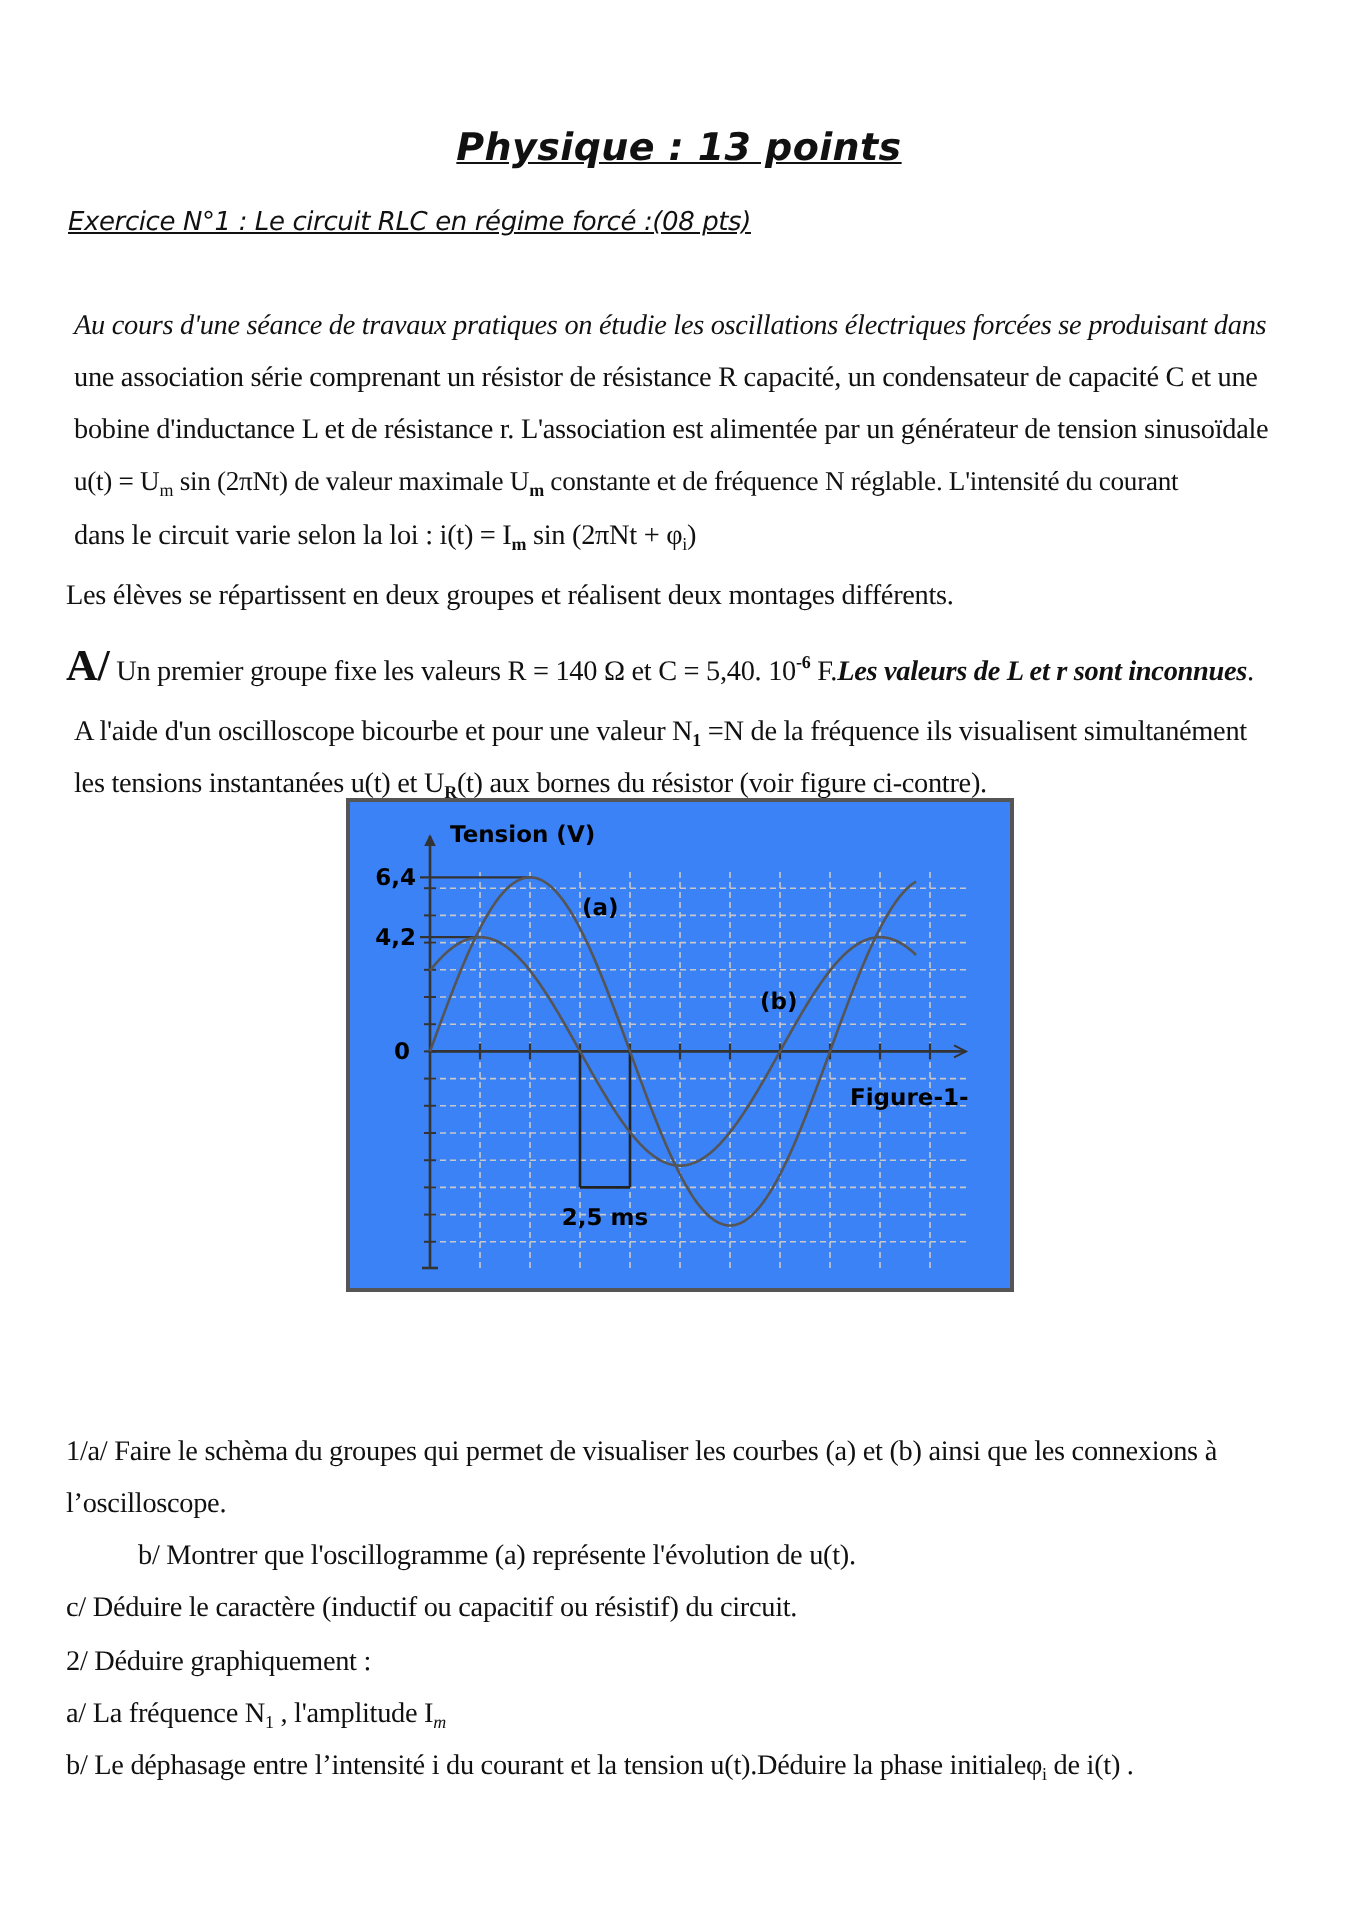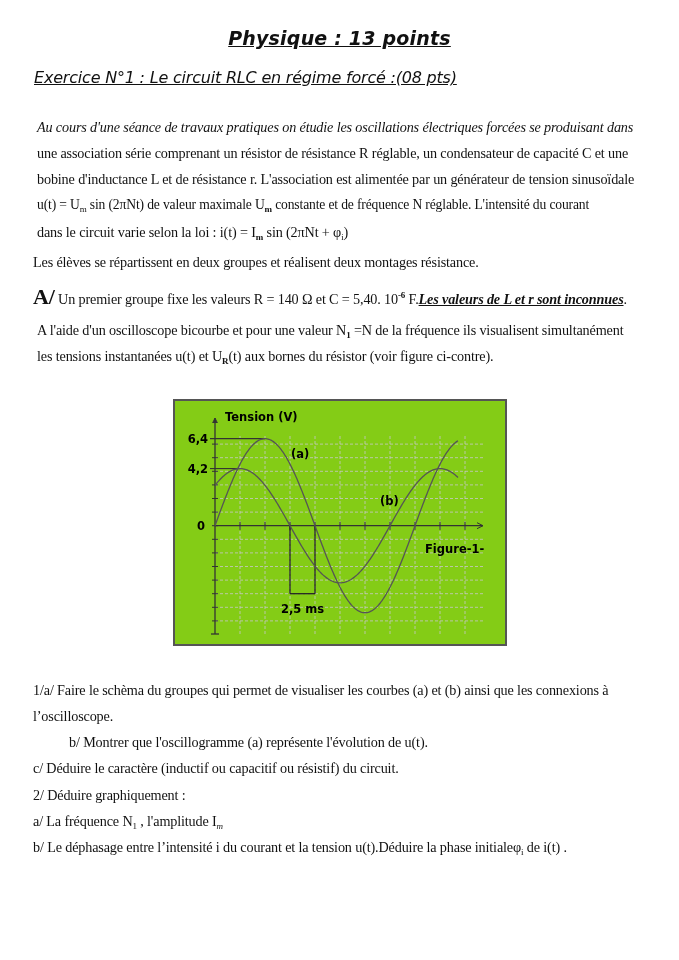--- a/index.html
+++ b/index.html
@@ -1,53 +1,53 @@
 <!DOCTYPE html>
 <html><head>
 <meta charset="utf-8">
 <style>
   html, body { margin:0; padding:0; background:#ffffff; }
   body { width:679px; height:960px; position:relative; overflow:hidden; color:#111; }
-  .abs { position:absolute; white-space:nowrap; }
+  .abs { position:absolute; white-space:nowrap;margin-top:36px; }
   .title {
     left:0; width:679px; top:27px; text-align:center;
     font-family:"DejaVu Sans", sans-serif; font-style:italic; font-weight:bold;
     font-size:19px; text-decoration:underline; letter-spacing:0.2px;
   }
   .exo {
     left:34px; top:68px; font-family:"DejaVu Sans", sans-serif; font-style:italic;
-    font-size:16px; text-decoration:underline; letter-spacing:-0.2px;
+    font-size:13px; text-decoration:underline; letter-spacing:-0.2px;
   }
   .p {
     font-family:"Liberation Serif", serif; font-size:14.2px; letter-spacing:-0.15px;
   }
   .p b { font-weight:normal; }
-  .p .iu { font-style:italic; font-weight:bold; text-decoration:underline; }
+  .p .iu { font-style:italic; font-weight:bold; }
   .bigA { font-family:"Liberation Serif", serif; font-weight:bold; font-size:22px; }
   sub, sup { font-size:9px; }
   sub { vertical-align:-3px; }
   sup { vertical-align:6px; }
   .fig {
     position:absolute; left:173px; top:399px; width:334px; height:247px;
-    border:2px solid #555; box-sizing:border-box; background:#84cc16;
+    border:2px solid #555; box-sizing:border-box; background:#3b82f6;
   }
   svg text { font-family:"DejaVu Sans", sans-serif; font-weight:bold; }
 </style>
 </head>
 <body>
 
 <div class="abs title">Physique : 13 points</div>
 <div class="abs exo">Exercice N°1 : Le circuit RLC en régime forcé :(08 pts)</div>
 
 <div class="abs p" style="left:37px;top:119px;font-style:italic;"><span>Au cours d'une séance de travaux pratiques on étudie les oscillations électriques forcées se produisant dans</span></div>
-<div class="abs p" style="left:37px;top:145px;"><span>une association série comprenant un résistor de </span><b>résistance R</b><span> réglable, un condensateur de </span><b>capacité C</b><span> et une</span></div>
+<div class="abs p" style="left:37px;top:145px;"><span>une association série comprenant un résistor de </span><b>résistance R</b><span> capacité, un condensateur de </span><b>capacité C</b><span> et une</span></div>
 <div class="abs p" style="left:37px;top:171px;"><span>bobine </span><b>d'inductance L</b><span> et de </span><b>résistance r</b><span>. L'association est alimentée par un générateur de tension sinusoïdale</span></div>
 <div class="abs p" style="left:37px;top:197px;font-size:13.6px;"><b>u(t)</b><span> = U</span><sub>m</sub><b> sin (2πNt)</b><span>  de valeur </span><b>maximale U</b><sub style="font-weight:bold">m</sub><span> constante et de fréquence </span><b>N réglable</b><span>. L'intensité du courant</span></div>
 <div class="abs p" style="left:37px;top:224px;"><span>dans le circuit varie selon la loi </span><b>: i(t)</b><span> = </span><b>I</b><sub style="font-weight:bold">m</sub><b> sin</b><span> (2πNt + φ</span><sub>i</sub><span>)</span></div>
-<div class="abs p" style="left:33px;top:254px;"><span>Les élèves se répartissent en deux groupes et réalisent deux montages résistance.</span></div>
+<div class="abs p" style="left:33px;top:254px;"><span>Les élèves se répartissent en deux groupes et réalisent deux montages différents.</span></div>
 
 <div class="abs p" style="left:33px;top:284px;"><span class="bigA">A/</span><span> Un premier groupe fixe les </span><b>valeurs R = 140 Ω</b><span> et </span><b>C = 5,40. 10</b><sup style="font-weight:bold">-6</sup><b> F.</b><span class="iu">Les valeurs de L et r sont inconnues</span><span>.</span></div>
 <div class="abs p" style="left:37px;top:322px;"><span>A l'aide d'un oscilloscope bicourbe et pour une valeur </span><b>N</b><sub style="font-weight:bold">1</sub><b> =N</b><span> de la fréquence ils visualisent simultanément</span></div>
 <div class="abs p" style="left:37px;top:348px;"><span>les tensions instantanées </span><b>u(t)</b><span> et </span><b>U</b><sub style="font-weight:bold">R</sub><b>(t)</b><span> aux bornes du résistor (voir figure ci-contre).</span></div>
 
 <div class="fig">
   <svg id="chart" width="330" height="243" viewBox="0 0 330 243">
     <g id="grid">
         <line x1="65" y1="35" x2="65" y2="233" stroke="#c8c8c8" stroke-width="0.8" stroke-dasharray="3,2"></line>
         <line x1="90" y1="35" x2="90" y2="233" stroke="#c8c8c8" stroke-width="0.8" stroke-dasharray="3,2"></line>

